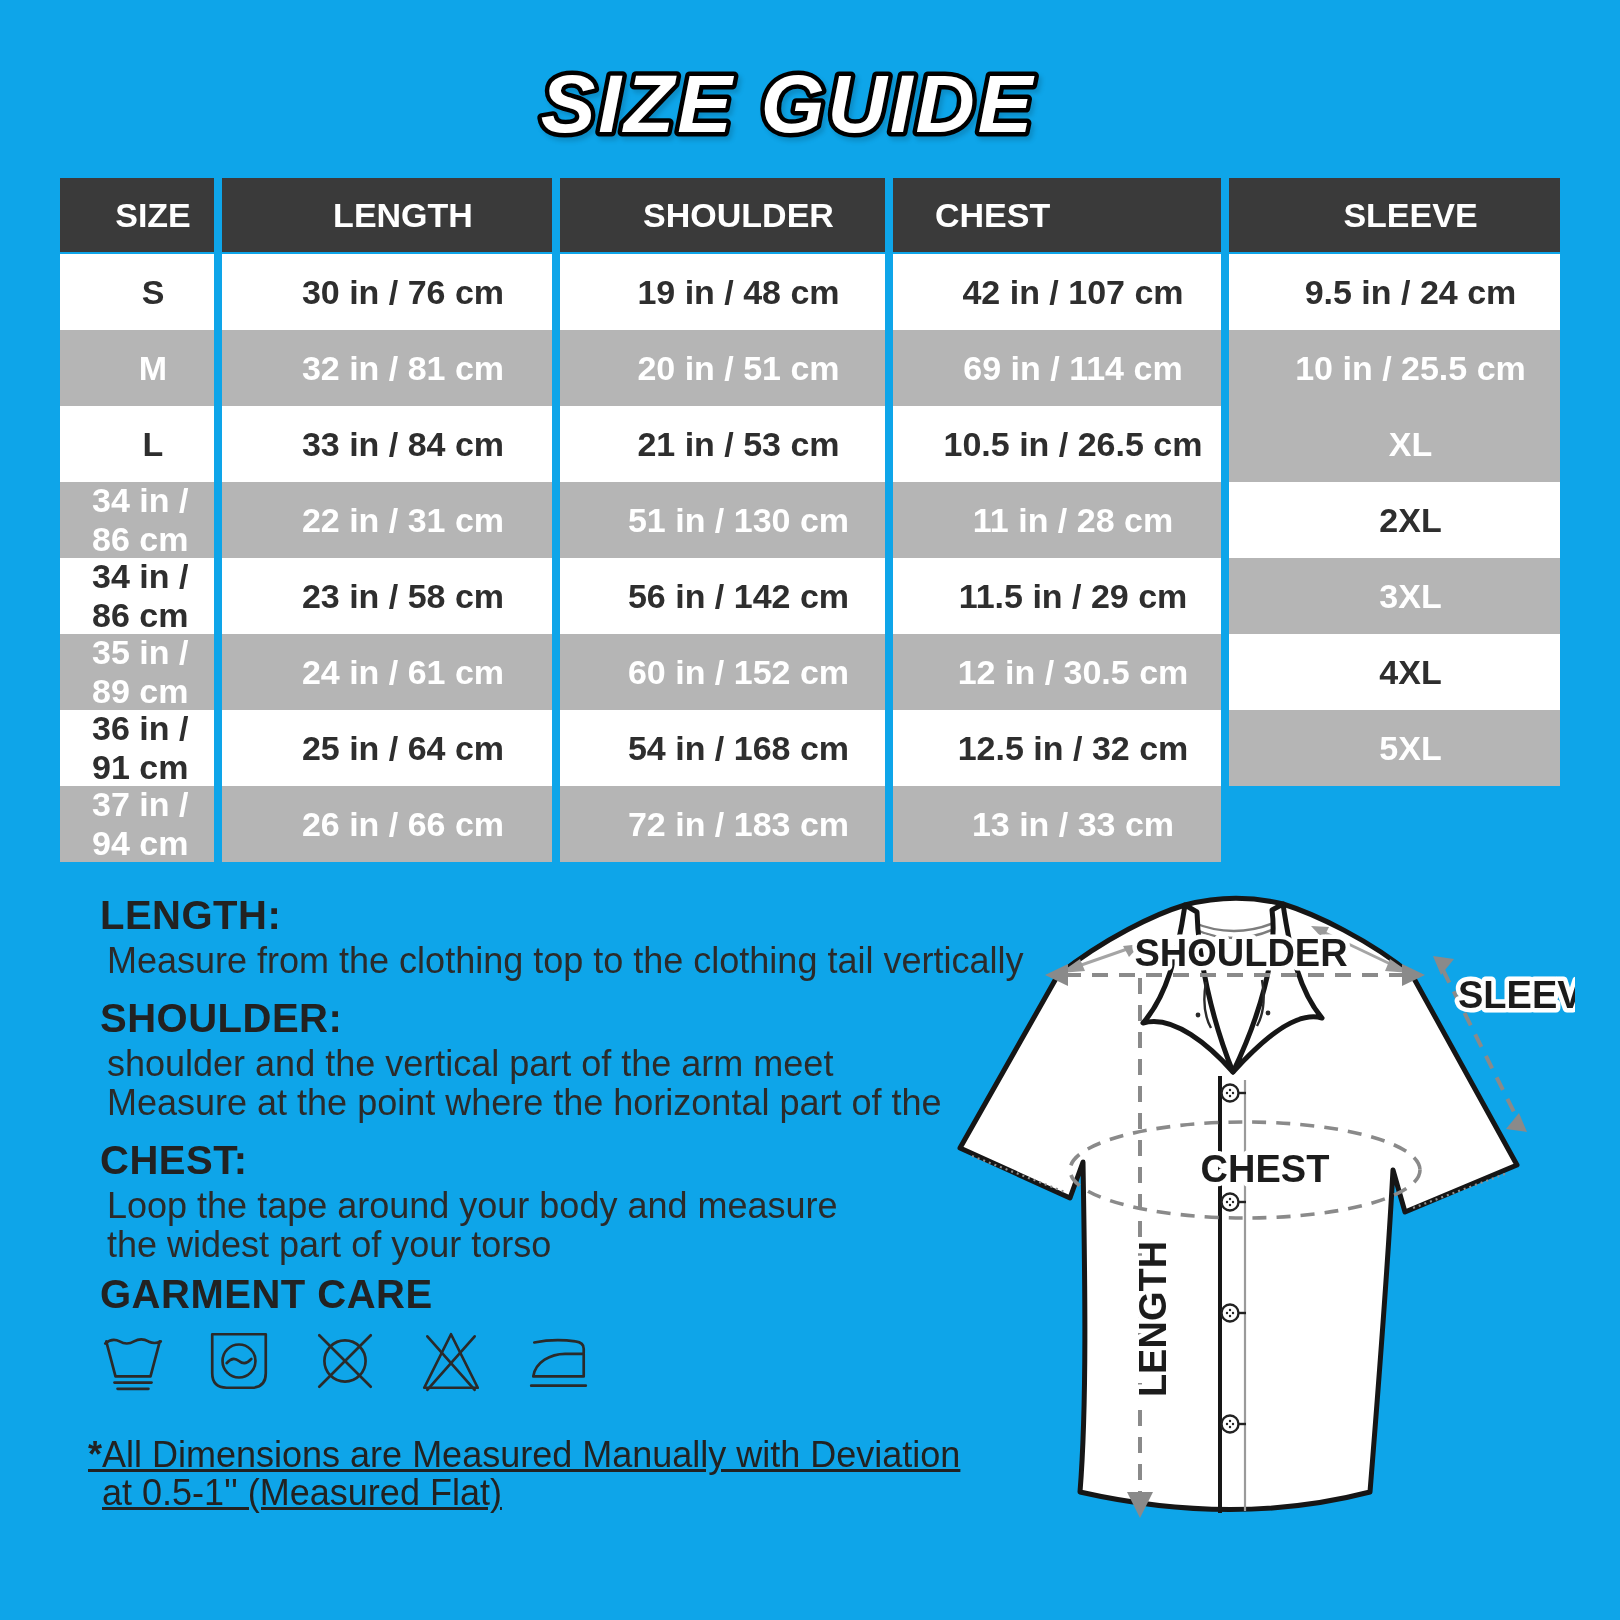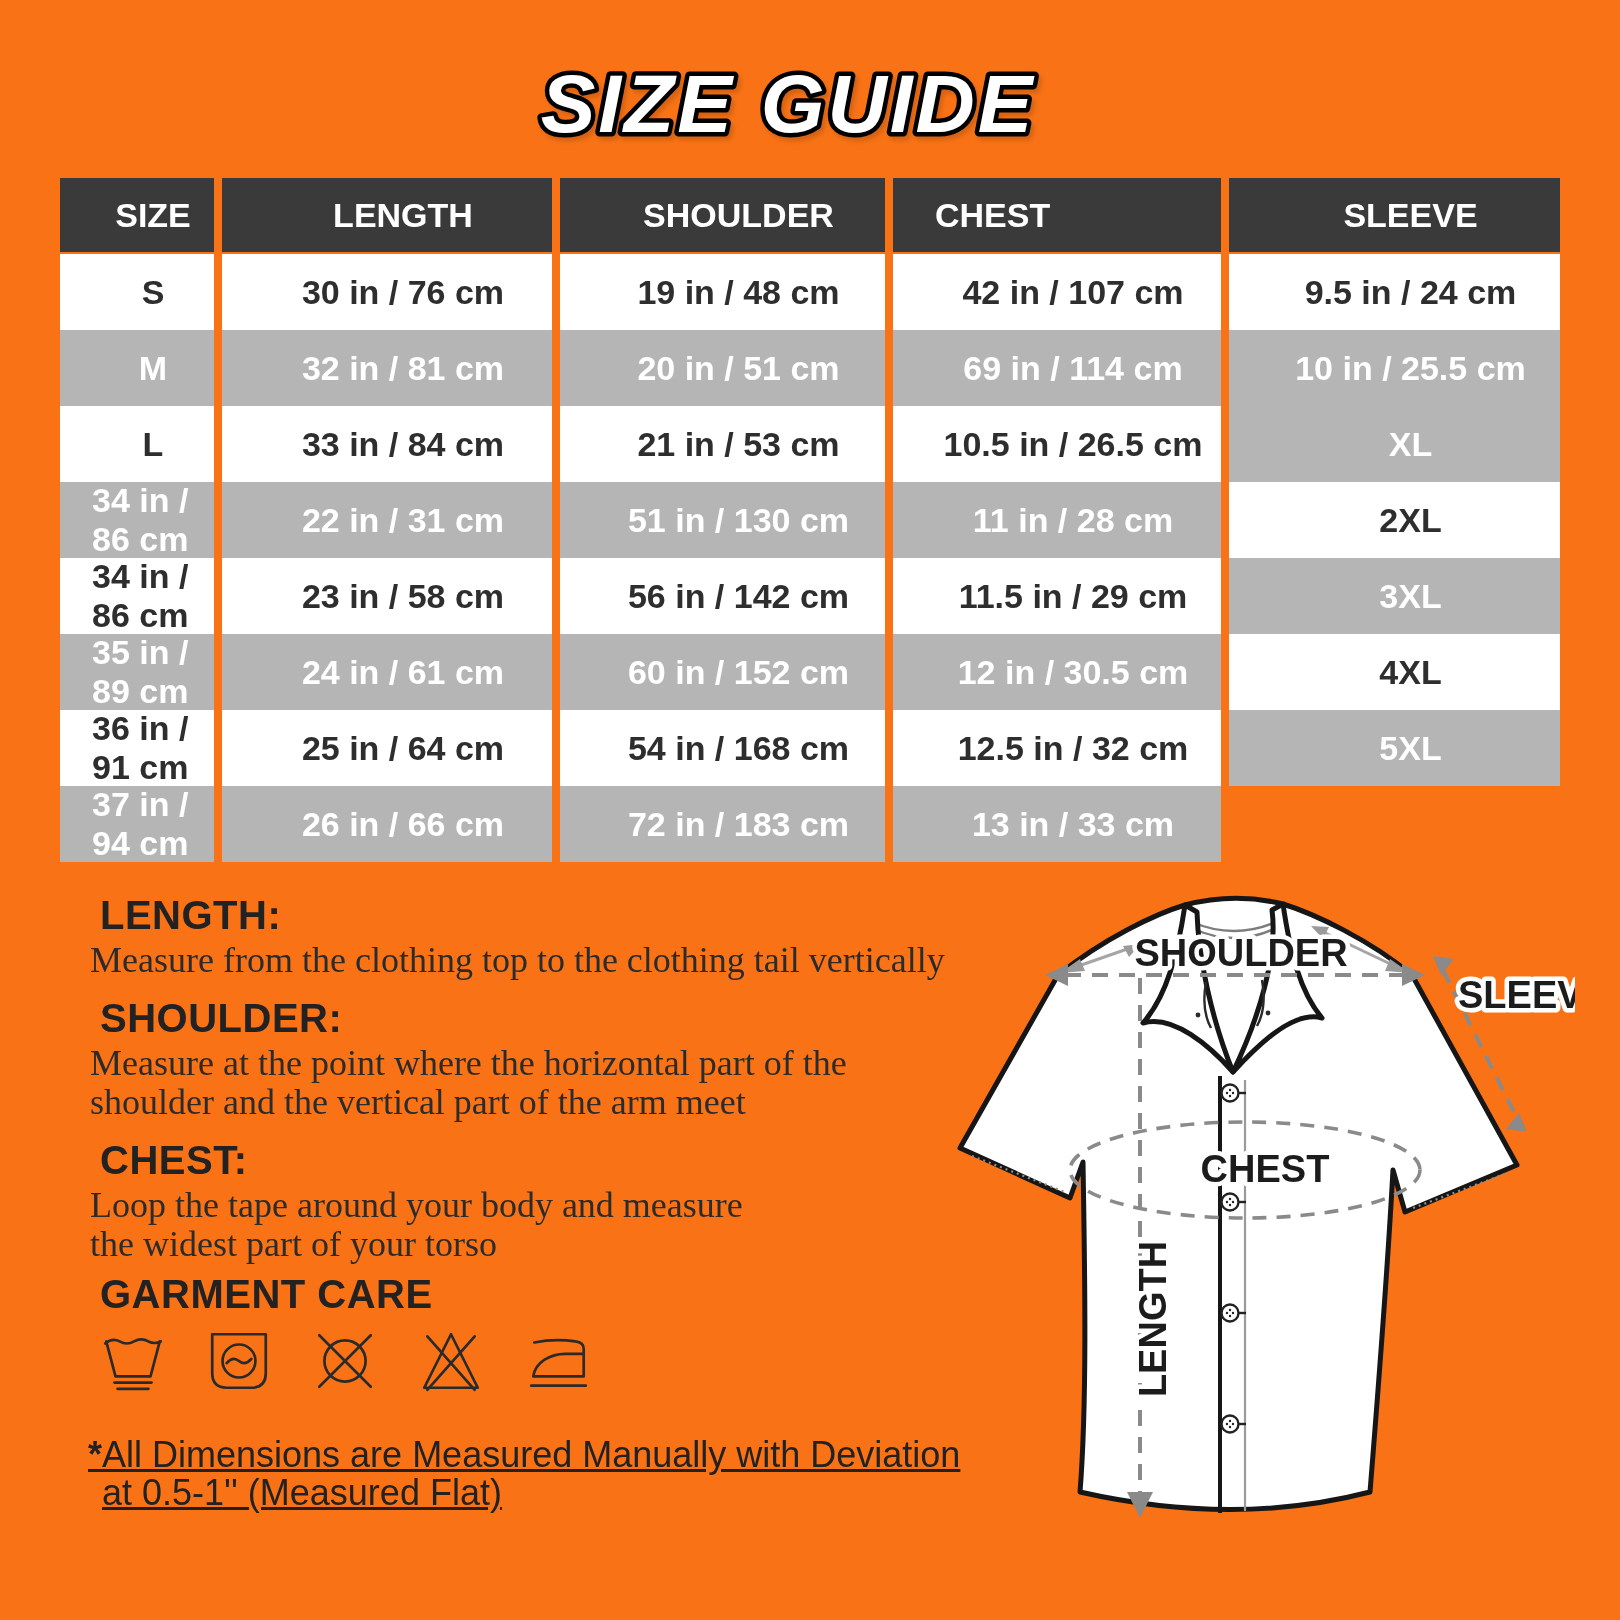--- a/index.html
+++ b/index.html
@@ -1,35 +1,35 @@
 <!DOCTYPE html>
 <html><head>
 <meta charset="utf-8">
 <style>
   html,body{margin:0;padding:0;background:#fff;}
-  #page{position:relative;width:1620px;height:1620px;background:#f97316;overflow:hidden;
+  #page{position:relative;width:1620px;height:1620px;background:#0ea5e9;overflow:hidden;
         font-family:"Liberation Sans",sans-serif;}
 
   
   #title-svg{position:absolute;left:0;top:42px;width:1620px;height:120px;
              filter:drop-shadow(3px 4px 2px rgba(0,0,0,0.14));}
 
   
   .size-table{position:absolute;left:60px;top:178px;width:1500px;
               display:grid;grid-template-columns:154px 330px 325px 328px 331px;
               grid-auto-rows:76px;column-gap:8px;row-gap:0;}
   .size-table .cell{display:flex;align-items:center;justify-content:center;
               font-weight:bold;font-size:34px;color:#2e2e2e;background:#fff;padding-left:32px;}
   .size-table .th{height:74px;background:#3a3a3a;color:#ffffff;}
   .size-table .th.chest-h{justify-content:flex-start;padding-left:42px;box-sizing:border-box;}
   .size-table .alt{background:#b5b5b5;color:#ffffff;}
 
   
   .sec-head{position:absolute;left:100px;font-size:40px;font-weight:bold;color:#222;letter-spacing:.5px;}
-  .sec-body{position:absolute;left:90px;font-size:36px;color:#2b2b2b;line-height:39px;font-family:Liberation Serif, serif;}
+  .sec-body{position:absolute;left:107px;font-size:36px;color:#2b2b2b;line-height:39px;}
 
   
   .care-row{position:absolute;left:100px;top:1326px;display:flex;gap:40px;align-items:flex-end;}
   .care-row svg{display:block;}
 
   
   .footnote{position:absolute;left:88px;top:1436px;font-size:36px;color:#222;line-height:38px;text-decoration:underline;}
   .footnote .star{font-weight:bold;}
   .footnote .l2{padding-left:14px;}
 
@@ -100,22 +100,22 @@
     <div class="cell alt">26 in / 66 cm</div>
     <div class="cell alt">72 in / 183 cm</div>
     <div class="cell alt">13 in / 33 cm</div>
   </div>
 
   <div class="sec-head" style="top:893px">LENGTH:</div>
   <div class="sec-body" style="top:941px">Measure from the clothing top to the clothing tail vertically</div>
 
   <div class="sec-head" style="top:996px">SHOULDER:</div>
   <div class="sec-body" style="top:1044px">
+    <div>shoulder and the vertical part of the arm meet</div>
     <div>Measure at the point where the horizontal part of the</div>
-    <div>shoulder and the vertical part of the arm meet</div>
   </div>
 
   <div class="sec-head" style="top:1138px">CHEST:</div>
   <div class="sec-body" style="top:1186px">
     <div>Loop the tape around your body and measure</div>
     <div>the widest part of your torso</div>
   </div>
 
   <div class="sec-head" style="top:1272px">GARMENT CARE</div>
 

